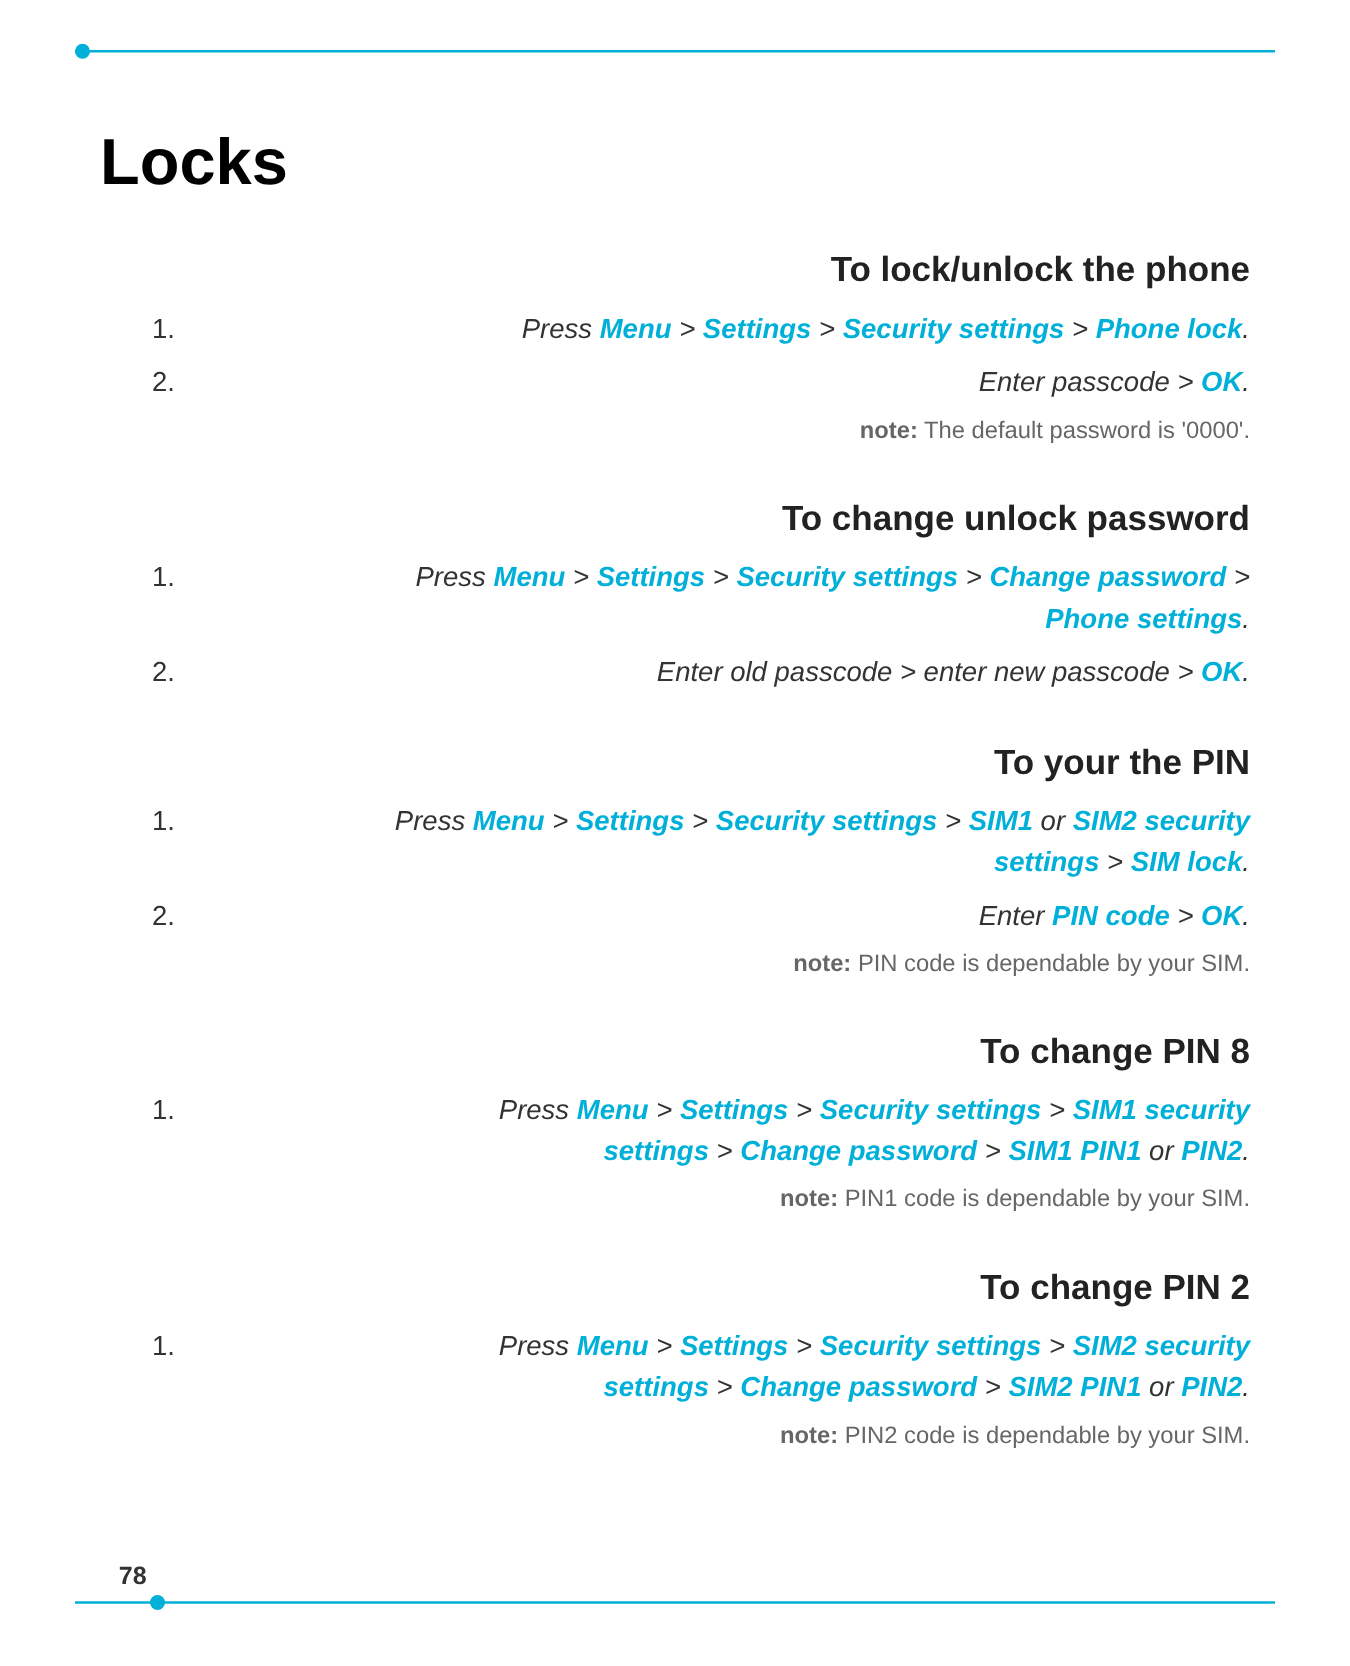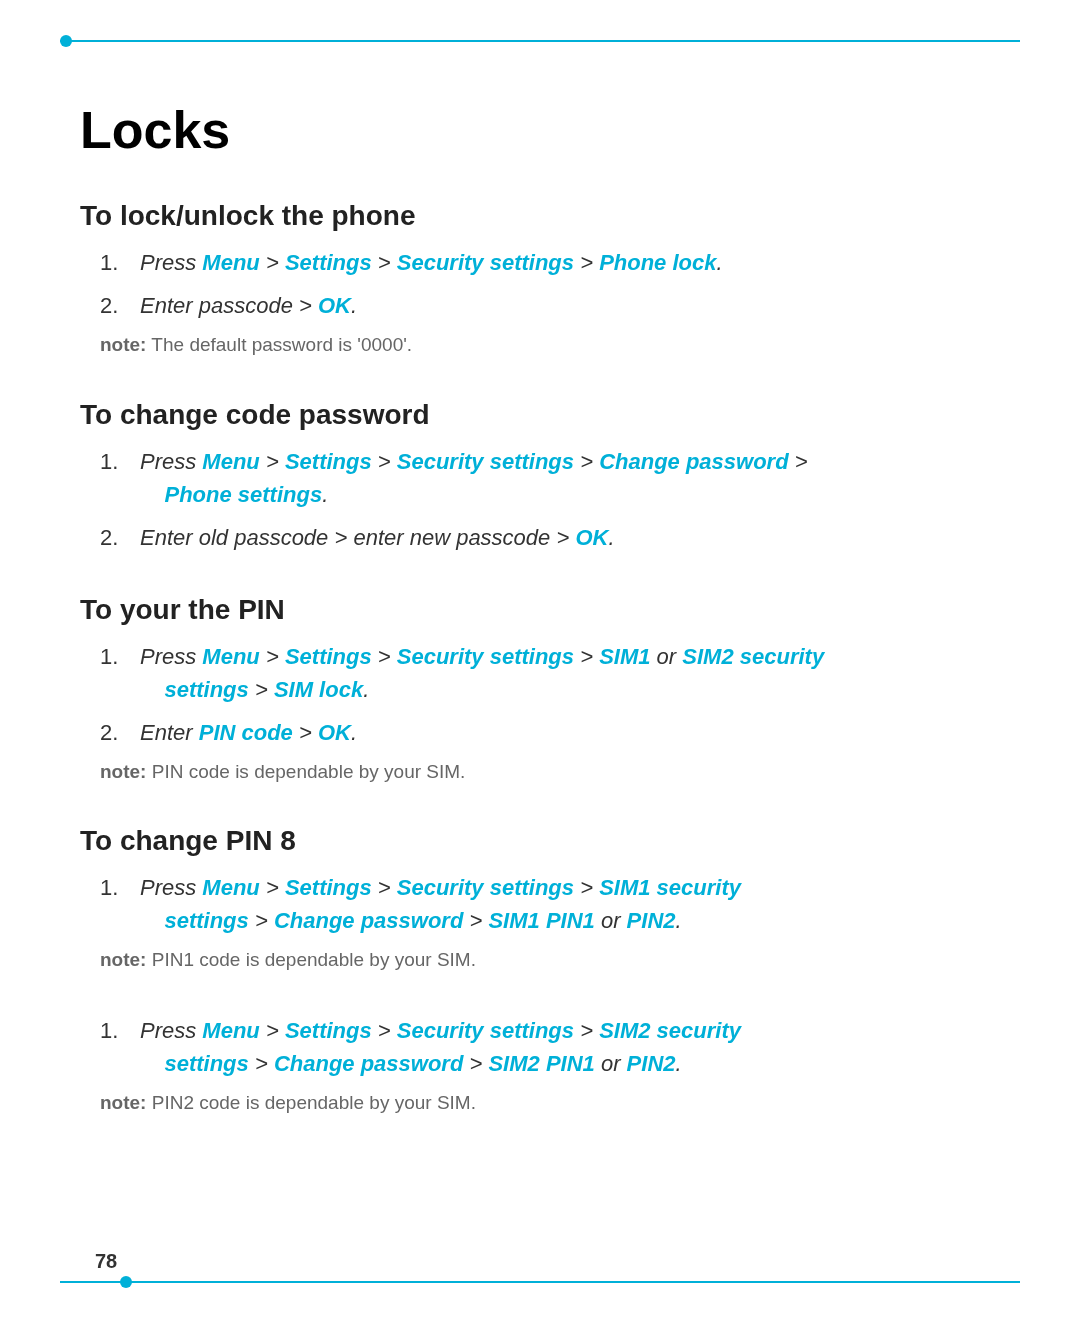--- a/index.html
+++ b/index.html
@@ -46,20 +46,21 @@
     .page-title {
       font-size: 52px;
       font-weight: 700;
       color: #000000;
       margin-bottom: 40px;
       margin-top: 20px;
     }
 
     .section {
       margin-bottom: 40px;
+      text-align: right;
     }
 
     .section-title {
       font-size: 28px;
       font-weight: 700;
       color: #222222;
       margin-bottom: 14px;
     }
 
     .step-list {
@@ -161,21 +162,21 @@
         <span class="step-number">2.</span>
         <span class="step-content">
           Enter passcode &gt; <span class="cyan">OK</span>.
         </span>
       </li>
     </ol>
     <p class="note"><span class="note-bold">note:</span> The default password is '0000'.</p>
   </div>
 
   <div class="section">
-    <h2 class="section-title">To change code password</h2>
+    <h2 class="section-title">To change unlock password</h2>
     <ol class="step-list">
       <li class="step-item">
         <span class="step-number">1.</span>
         <span class="step-content">
           Press <span class="cyan">Menu</span> &gt; <span class="cyan">Settings</span> &gt; <span class="cyan">Security settings</span> &gt; <span class="cyan">Change password</span> &gt;<br>
           &nbsp;&nbsp;&nbsp;&nbsp;<span class="cyan">Phone settings</span>.
         </span>
       </li>
       <li class="step-item">
         <span class="step-number">2.</span>
@@ -212,20 +213,21 @@
         <span class="step-number">1.</span>
         <span class="step-content">
           Press <span class="cyan">Menu</span> &gt; <span class="cyan">Settings</span> &gt; <span class="cyan">Security settings</span> &gt; <span class="cyan">SIM1 security<br>&nbsp;&nbsp;&nbsp;&nbsp;settings</span> &gt; <span class="cyan">Change password</span> &gt; <span class="cyan">SIM1 PIN1</span> or <span class="cyan">PIN2</span>.
         </span>
       </li>
     </ol>
     <p class="note"><span class="note-bold">note:</span> PIN1 code is dependable by your SIM.</p>
   </div>
 
   <div class="section">
+    <h2 class="section-title">To change PIN 2</h2>
     <ol class="step-list">
       <li class="step-item">
         <span class="step-number">1.</span>
         <span class="step-content">
           Press <span class="cyan">Menu</span> &gt; <span class="cyan">Settings</span> &gt; <span class="cyan">Security settings</span> &gt; <span class="cyan">SIM2 security<br>&nbsp;&nbsp;&nbsp;&nbsp;settings</span> &gt; <span class="cyan">Change password</span> &gt; <span class="cyan">SIM2 PIN1</span> or <span class="cyan">PIN2</span>.
         </span>
       </li>
     </ol>
     <p class="note"><span class="note-bold">note:</span> PIN2 code is dependable by your SIM.</p>
   </div>

